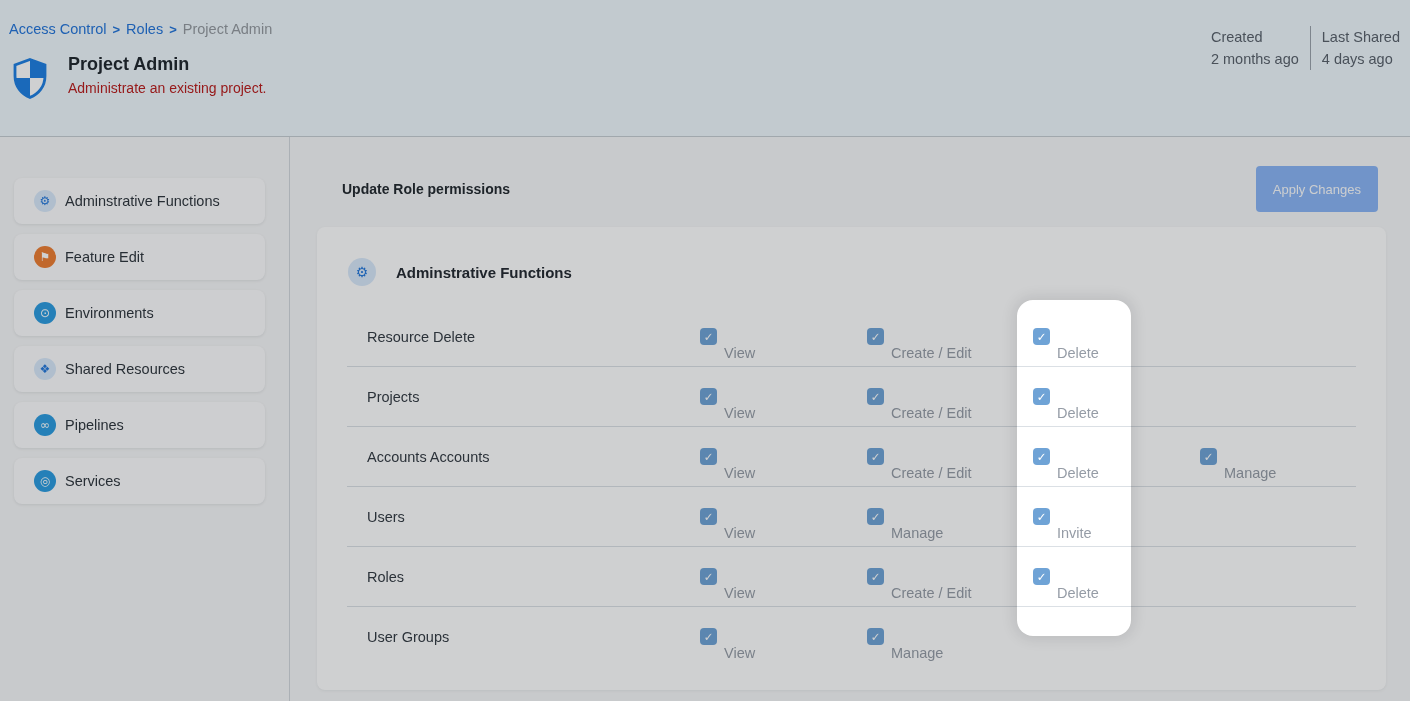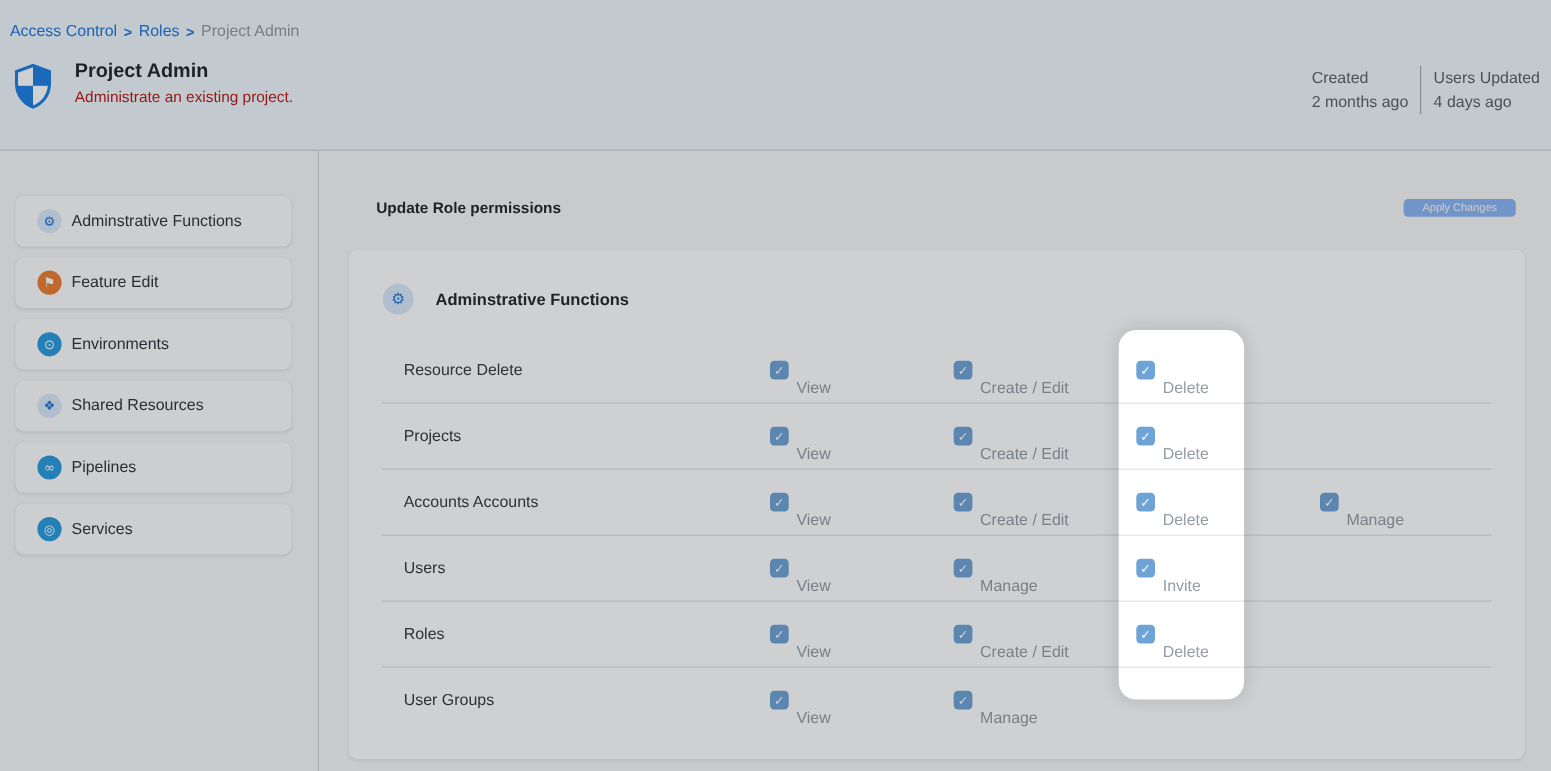--- a/index.html
+++ b/index.html
@@ -9,38 +9,38 @@
   
   .hdr{position:absolute;left:0;top:0;width:100%;height:137px;background:#eff8fd;border-bottom:1px solid #c6cdd2;box-sizing:border-box;}
   .crumbs{position:absolute;left:9px;top:21px;display:flex;gap:6px;align-items:center;font-size:14.5px;}
   .crumb-link{color:#2274da;text-decoration:none;cursor:pointer;}
   .crumb-sep{color:#2274da;font-weight:600;font-size:13px;}
   .crumb-cur{color:#94999f;}
   .shield{position:absolute;left:13px;top:58px;width:34px;height:41px;}
   .tblock{position:absolute;left:68px;top:53px;}
   .ptitle{font-size:18px;font-weight:600;color:#1f262c;line-height:22px;}
   .psub{margin-top:5px;font-size:14px;color:#b91c1c;}
-  .meta{position:absolute;right:10px;top:60px;display:flex;align-items:stretch;gap:11px;font-size:14.5px;color:#59616b;}
+  .meta{position:absolute;right:10px;top:26px;display:flex;align-items:stretch;gap:11px;font-size:14.5px;color:#59616b;}
   .mcol{line-height:22px;}
   .mdiv{width:1px;background:#9aa2ab;}
 
   
   .sidebar{position:absolute;left:0;top:137px;width:290px;bottom:0;border-right:1px solid #d3d8dc;box-sizing:border-box;padding-top:41px;}
   .side-item{width:251px;height:46px;margin:0 0 10px 14px;background:#fdfdfe;border-radius:8px;box-shadow:0 1px 3px rgba(40,50,60,0.10);display:flex;align-items:center;gap:9px;padding-left:20px;box-sizing:border-box;cursor:pointer;}
   .circ{width:22px;height:22px;border-radius:50%;display:flex;align-items:center;justify-content:center;font-family:"DejaVu Sans",sans-serif;font-size:12px;line-height:1;flex:none;}
   .circ.light-blue{background:#d9e9fb;color:#2478db;}
   .circ.orange{background:#ee7d31;color:#ffffff;}
   .circ.blue{background:#2b9ce0;color:#ffffff;}
   .side-label{font-size:14.5px;font-weight:500;color:#2e353c;}
 
   
   .main{position:absolute;left:290px;top:137px;right:0;bottom:0;}
   .mainbar{position:absolute;left:52px;right:32px;top:37px;height:30px;display:flex;justify-content:space-between;align-items:center;}
   .main-title{font-size:14px;font-weight:600;color:#22282e;margin:0;}
-  .apply-btn{height:16px;padding:0 17px;background:#8ab5f5;color:#fbfcfe;border:none;border-radius:4px;font-size:10px;font-weight:500;font-family:"Liberation Sans",sans-serif;cursor:pointer;}
+  .apply-btn{height:46px;padding:0 17px;background:#8ab5f5;color:#fbfcfe;border:none;border-radius:4px;font-size:13px;font-weight:500;font-family:"Liberation Sans",sans-serif;cursor:pointer;}
 
   .card{position:absolute;left:27px;top:90px;width:1069px;height:463px;background:#ffffff;border-radius:8px;box-shadow:0 1px 3px rgba(40,50,60,0.07);box-sizing:border-box;}
   .card-head{position:absolute;left:31px;top:31px;display:flex;align-items:center;gap:20px;}
   .card-head .circ{width:28px;height:28px;font-size:14px;}
   .ch-title{font-size:15px;font-weight:600;color:#232930;}
 
   .rows{position:absolute;left:30px;right:30px;top:80px;}
   .perm-row{position:relative;height:59px;border-bottom:1px solid #dbe0e5;}
   .perm-row:last-child{border-bottom:none;}
   .res-label{position:absolute;left:20px;top:50%;transform:translateY(-50%);font-size:14.5px;font-weight:500;color:#333a42;}
@@ -88,21 +88,21 @@
       <div class="psub">Administrate an existing project.</div>
     </div>
 
     <div class="meta">
       <div class="mcol">
         <div>Created</div>
         <div>2 months ago</div>
       </div>
       <div class="mdiv"></div>
       <div class="mcol">
-        <div>Users Updated</div>
+        <div>Last Shared</div>
         <div>4 days ago</div>
       </div>
     </div>
   </div>
 
   <aside class="sidebar">
     <div id="sidebar-items">
         <div class="side-item">
           <span class="circ light-blue">⚙</span>
           <span class="side-label">Adminstrative Functions</span>

